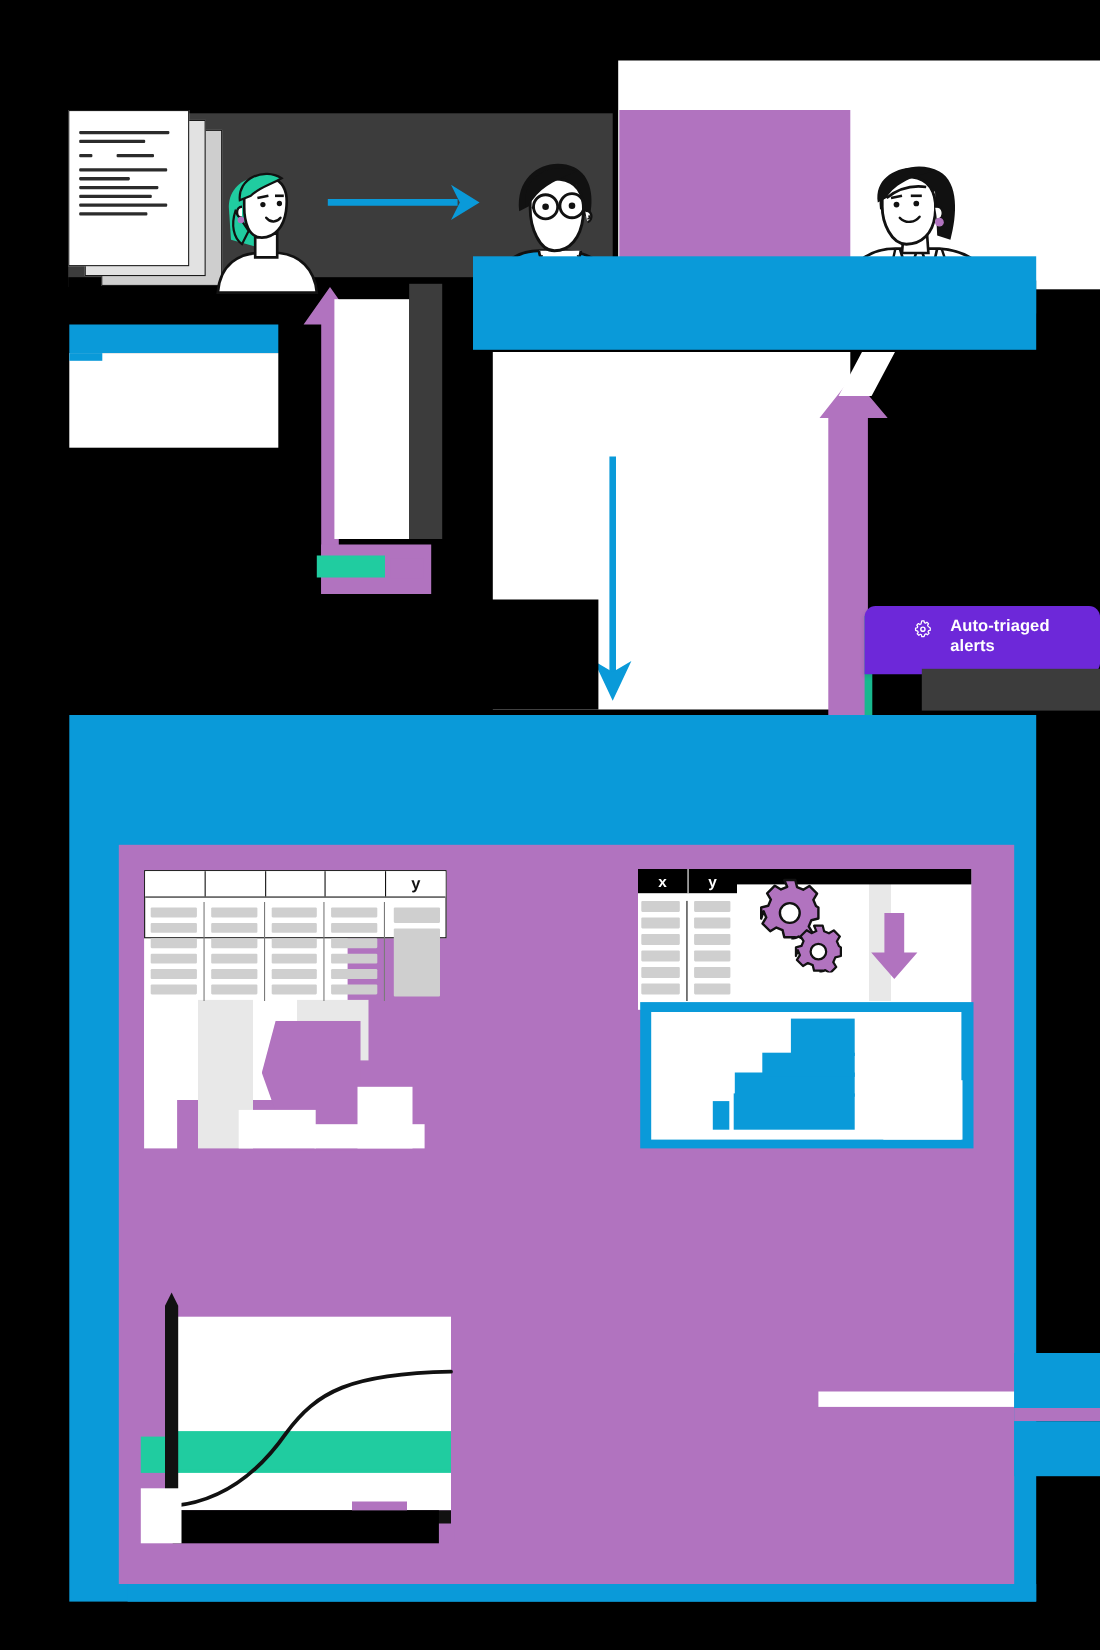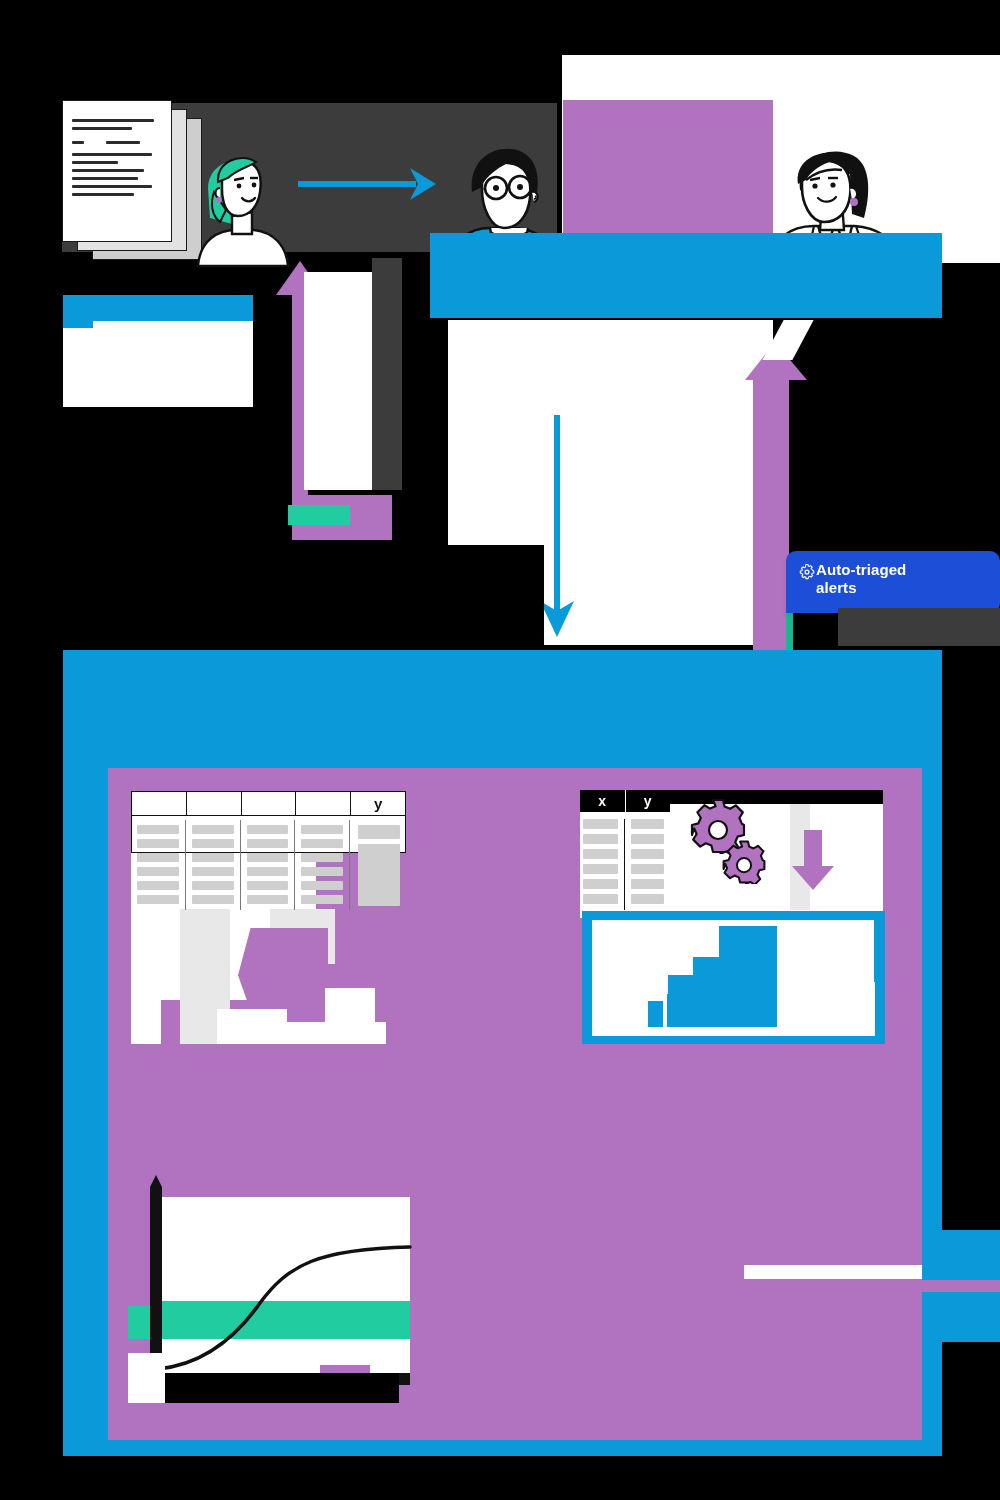--- a/index.html
+++ b/index.html
@@ -27,25 +27,26 @@
   .docline { background:#2b2b2b; height:3px; border-radius:1px; }
 
   
   .person svg { display:block; }
 
   
   .arrow-svg { display:block; overflow: visible; }
 
   
   .flag {
-    background:#1d4ed8;
+    background:#6d28d9;
     border-radius:10px 10px 10px 0;
     padding:10px 14px 12px 12px;
-    display:flex; align-items:flex-start; gap:0;
+    display:flex; align-items:flex-start; gap:16px;
     box-shadow: 0 2px 4px rgba(0,0,0,.10);
+    justify-content: center;
   }
   .flag-label {
     color:#fff; font-size:15px; font-weight:700; line-height:1.18;
     letter-spacing:.1px; white-space:pre-line;
   }
   .flag-pole { background:#18B88F; width:7px; }
 
   
   .tbl { background:#fff; border:1px solid #111; }
   .tbl-head { display:flex; background:#fff; border-bottom:1px solid #111; }

